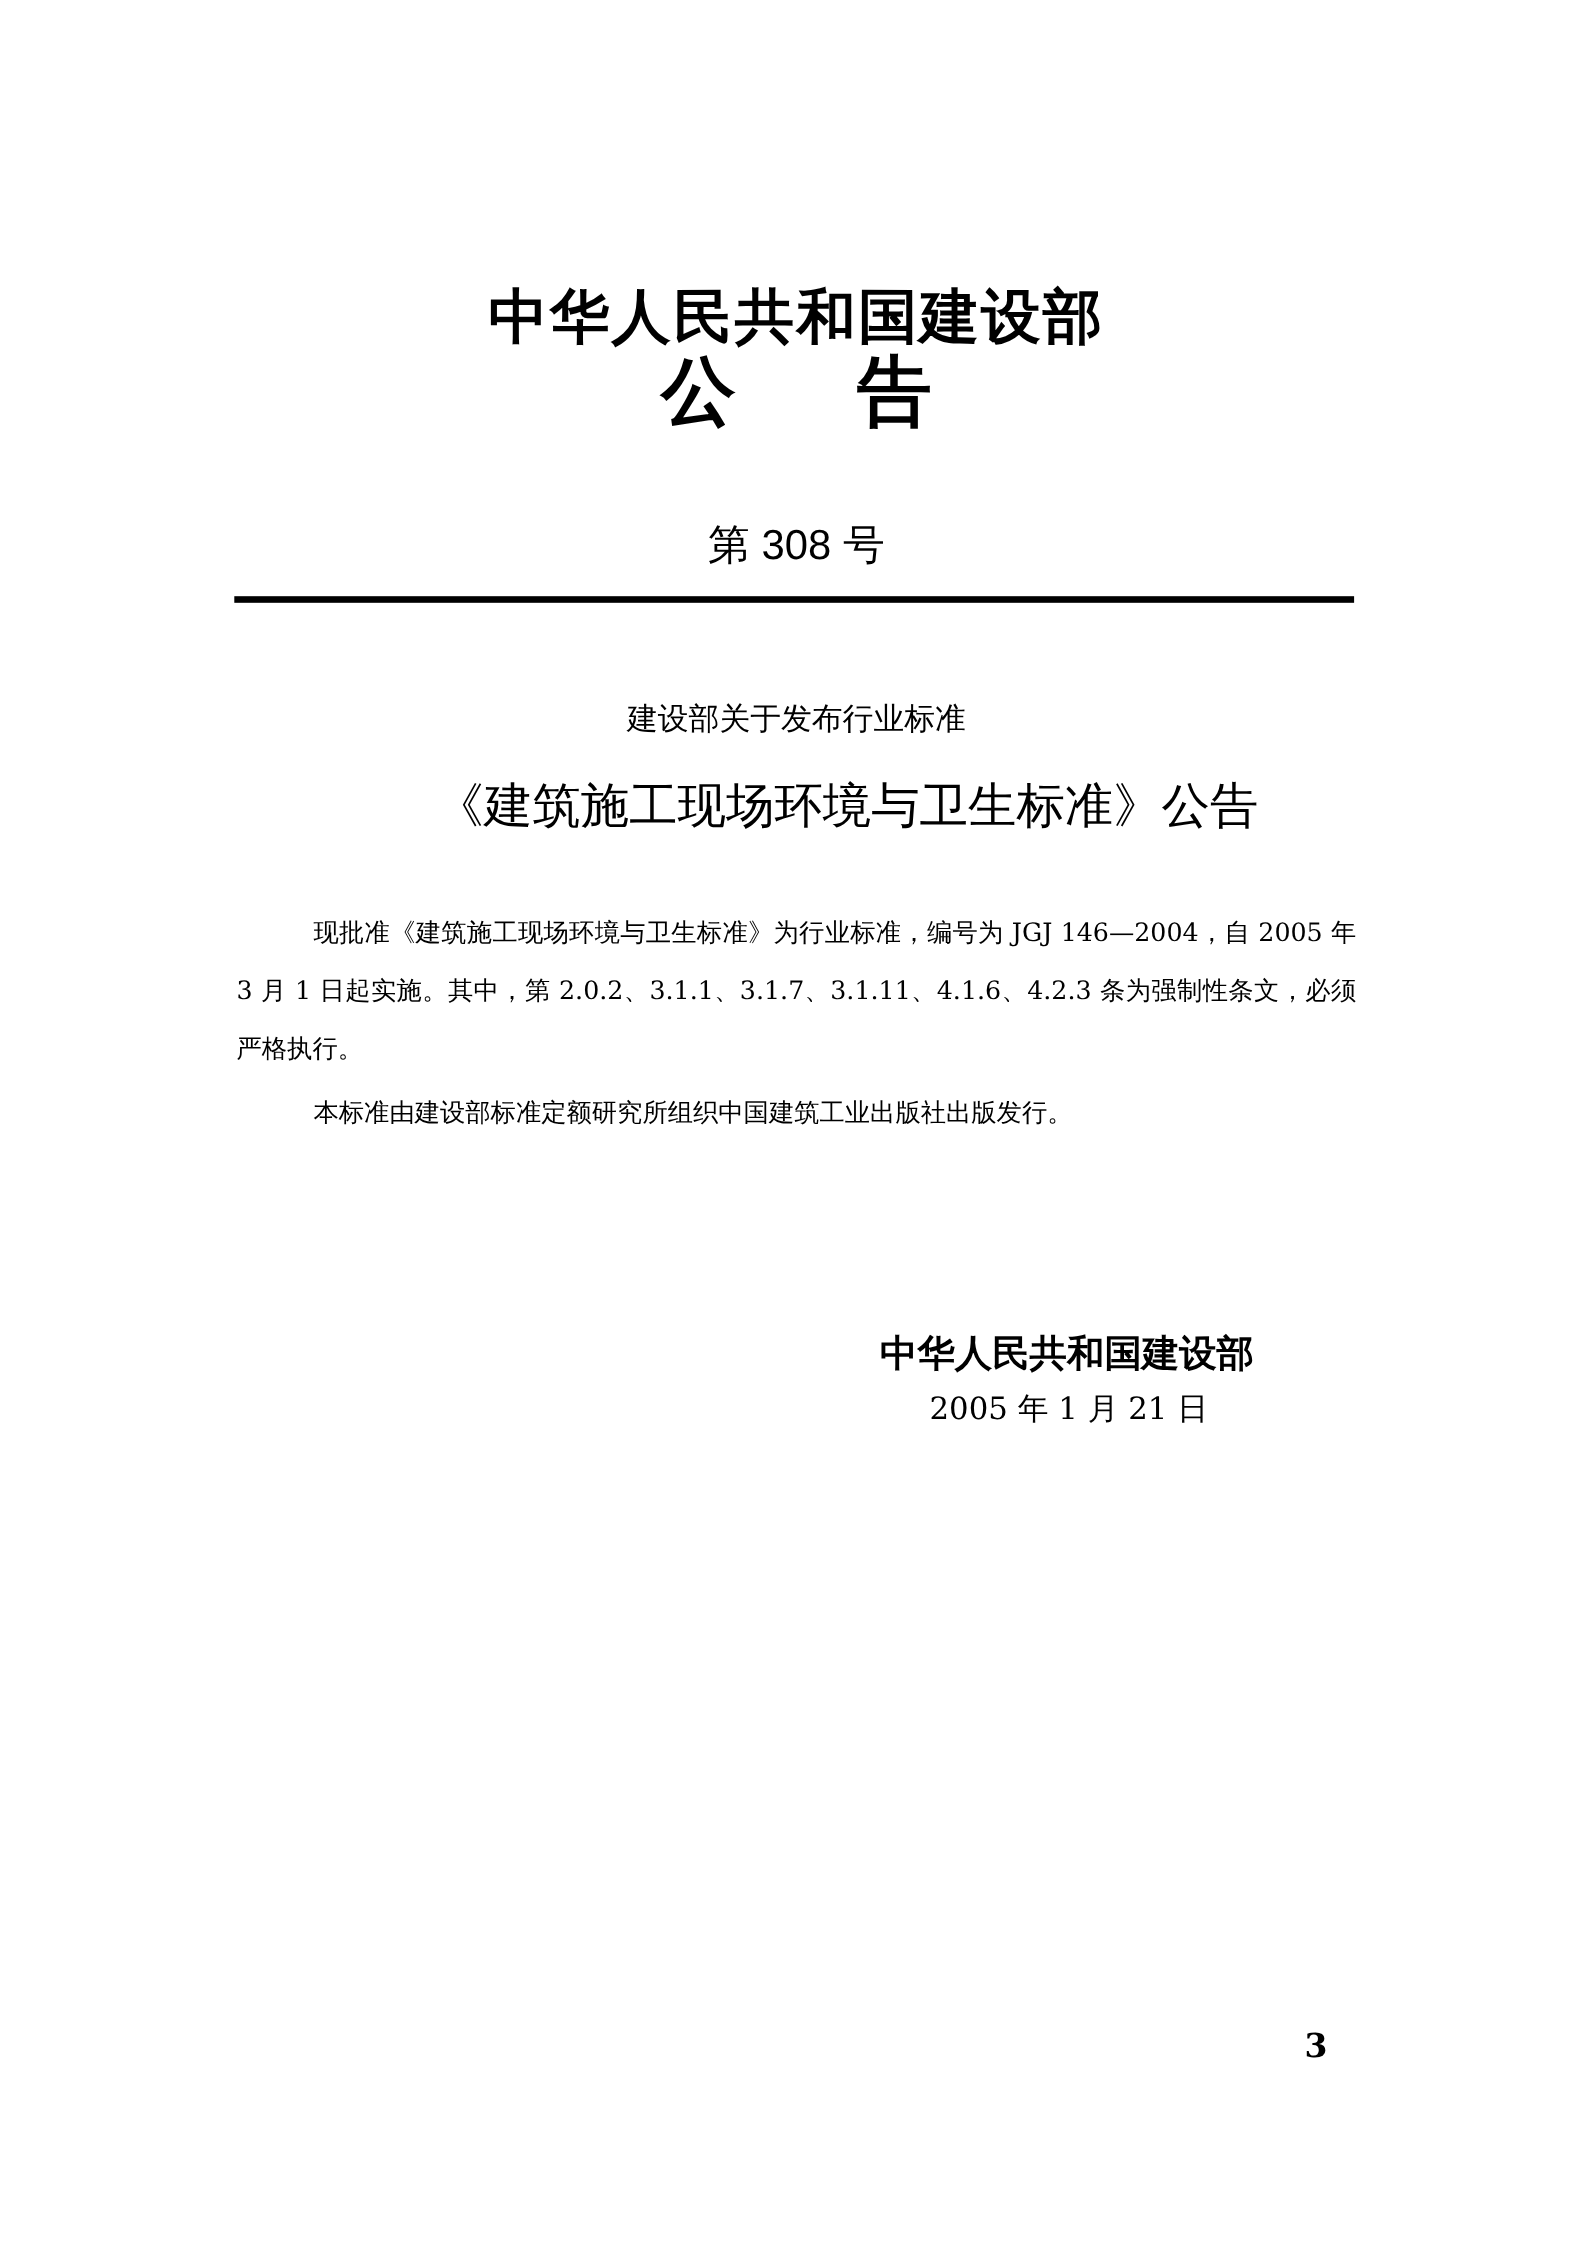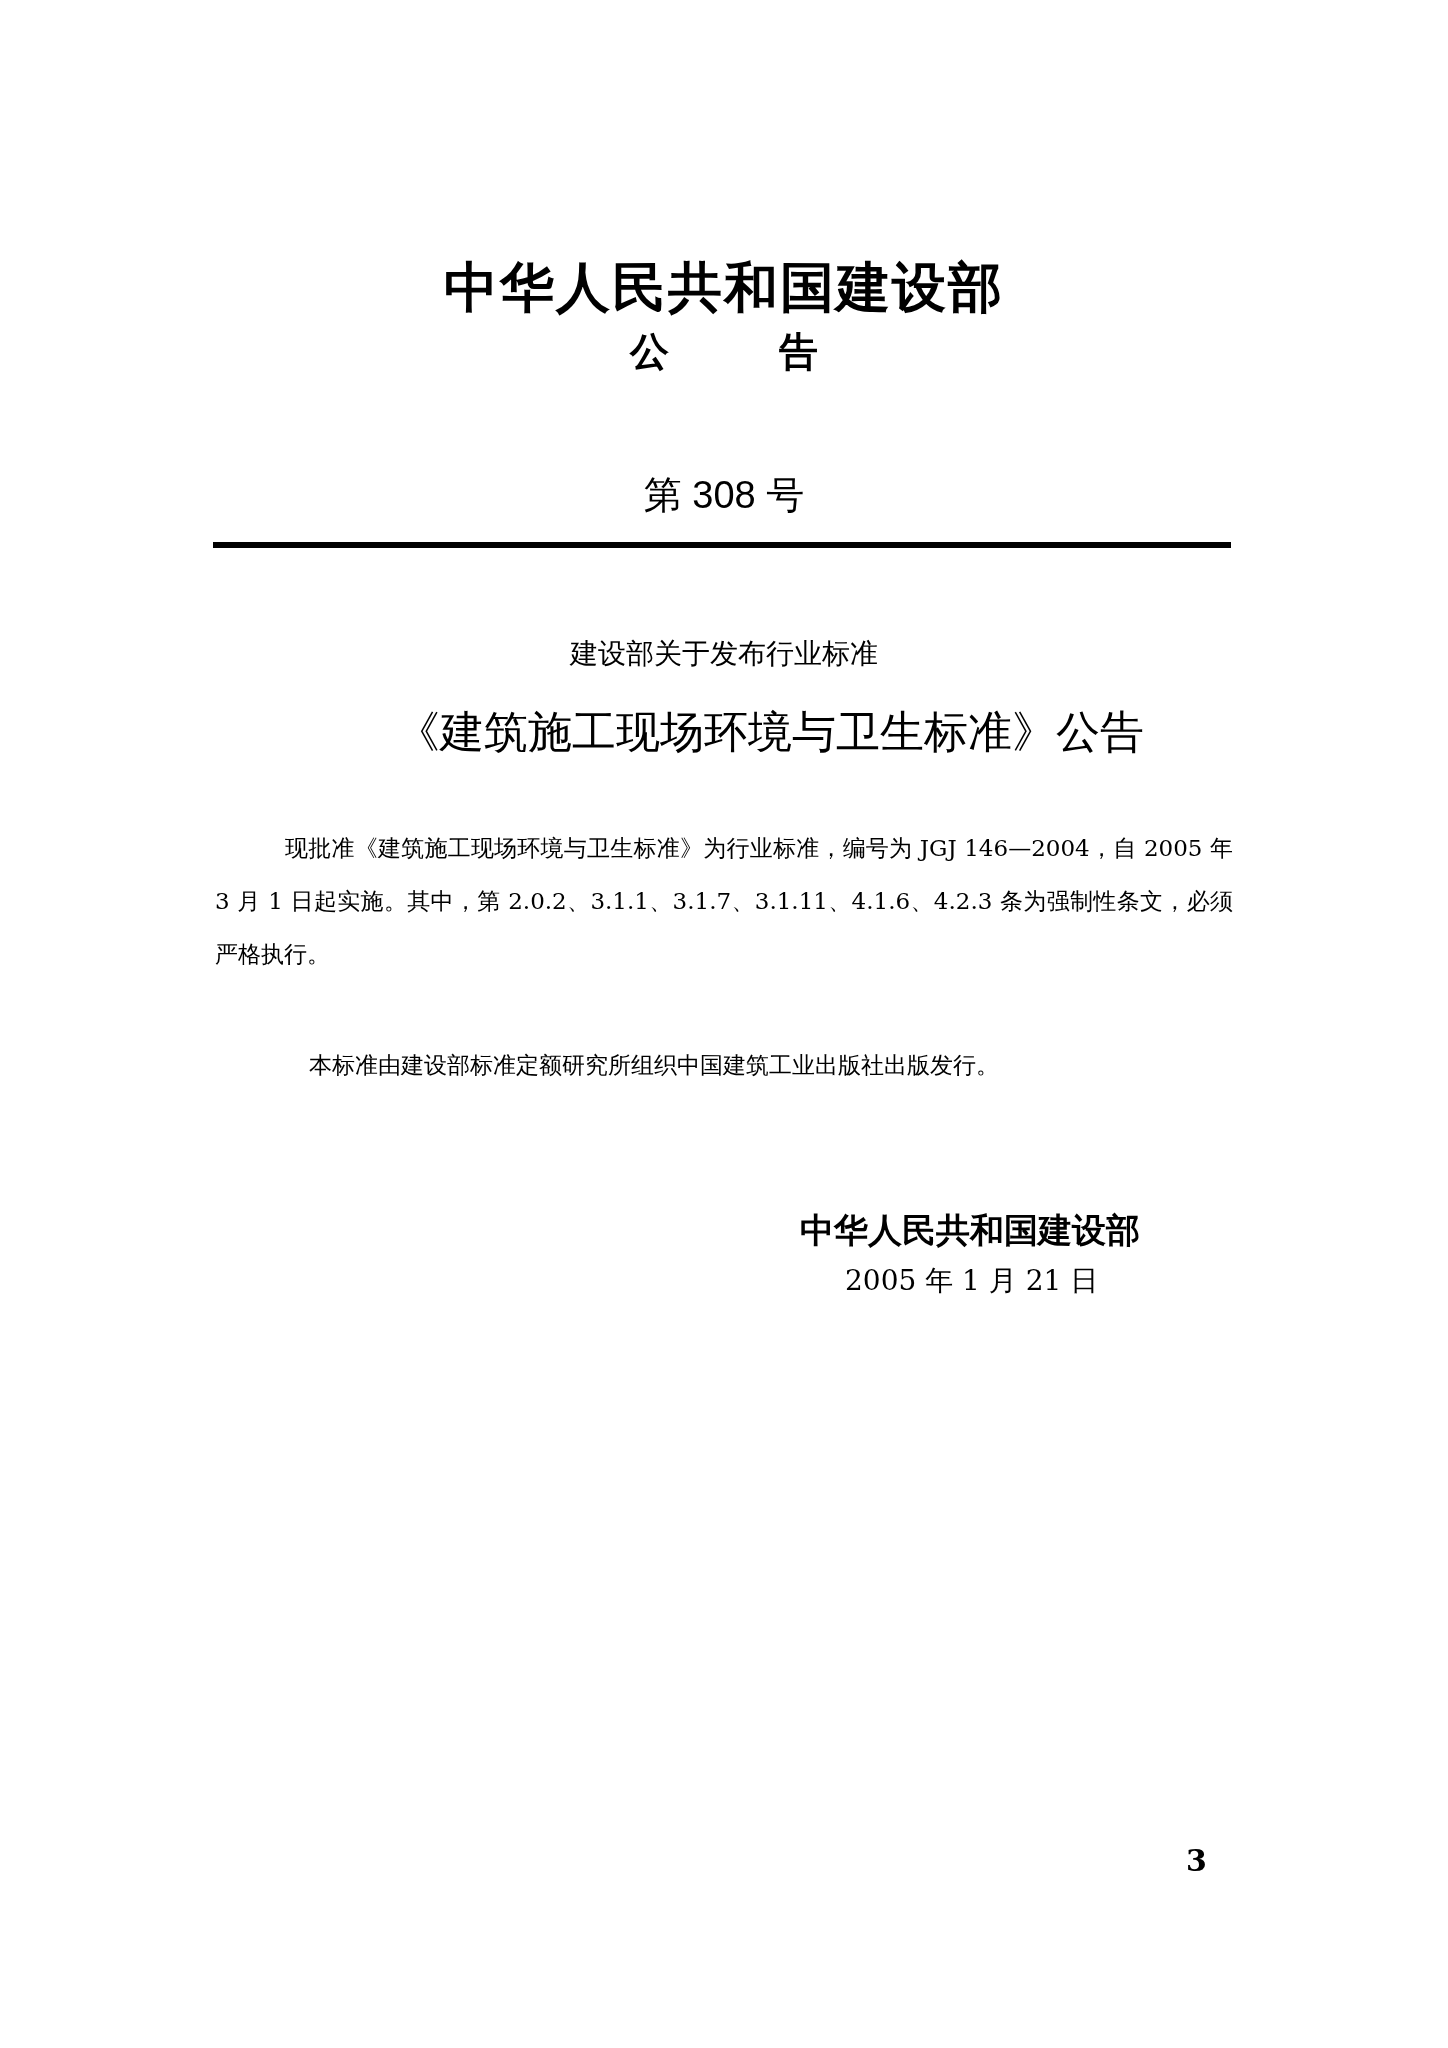--- a/index.html
+++ b/index.html
@@ -4,29 +4,29 @@
 <style>
   html, body { margin: 0; padding: 0; }
   body {
     width: 1448px; height: 2048px; background: #ffffff; position: relative;
     color: #000; font-family: "DejaVu Serif", "Liberation Serif", serif;
     overflow: hidden;
   }
   .abs { position: absolute; }
   .center { left: 0; width: 1448px; text-align: center; }
   #org-title { top: 252px; font-size: 54px; font-weight: bold; font-family: "DejaVu Sans", "Liberation Sans", sans-serif; letter-spacing: 2px; }
-  #notice-title { top: 325px; font-size: 39px; font-weight: bold; font-family: "DejaVu Sans", "Liberation Sans", sans-serif; word-spacing: 0; }
+  #notice-title { top: 311px; font-size: 68px; font-weight: bold; font-family: "DejaVu Sans", "Liberation Sans", sans-serif; word-spacing: 0; }
   #notice-title span.gap { display: inline-block; width: 110px; }
   #notice-number { top: 470px; font-size: 38px; font-family: Liberation Sans, sans-serif; }
   #rule { top: 542px; left: 213px; width: 1018px; height: 6px; background: #000; }
   #sub1 { top: 635px; font-size: 28px; }
   #sub2 { top: 703px; font-size: 44px; padding-left: 46px; }
   .body-text { left: 215px; width: 1018px; font-size: 23px; line-height: 53px; text-align: justify; }
   #para1 { top: 822px; }
-  #para2 { top: 1039px; margin-left: 24px; }
+  #para2 { top: 986px; }
   .para { text-indent: 70px; margin: 0; }
   #sig-org { top: 1208px; left: 800px; font-size: 34px; font-weight: bold; font-family: "DejaVu Sans", "Liberation Sans", sans-serif; }
   #sig-date { top: 1262px; left: 845px; font-size: 28px; }
   #page-number { top: 1843px; left: 1186px; font-size: 30px; font-weight: bold; }
 </style>
 </head>
 <body>
 
 <div class="abs center" id="org-title">中华人民共和国建设部</div>
 

